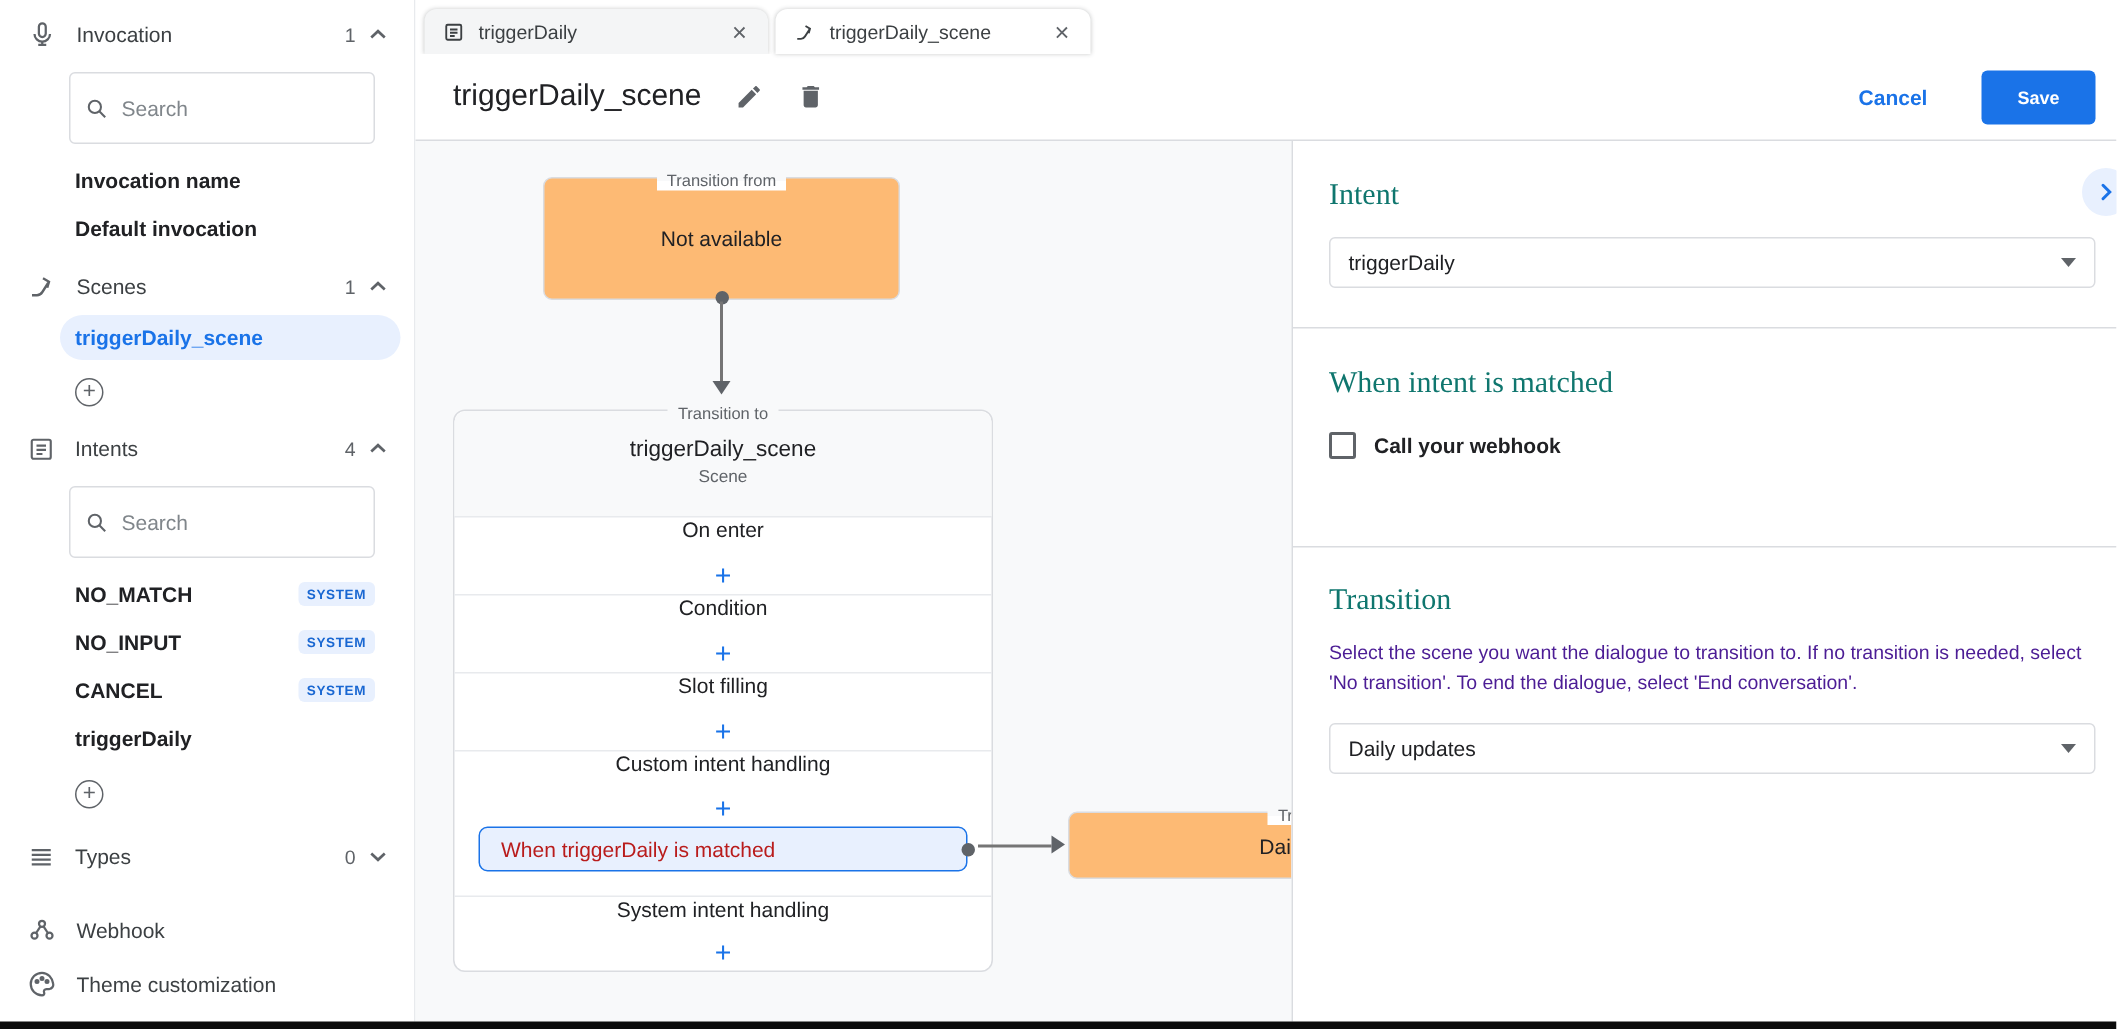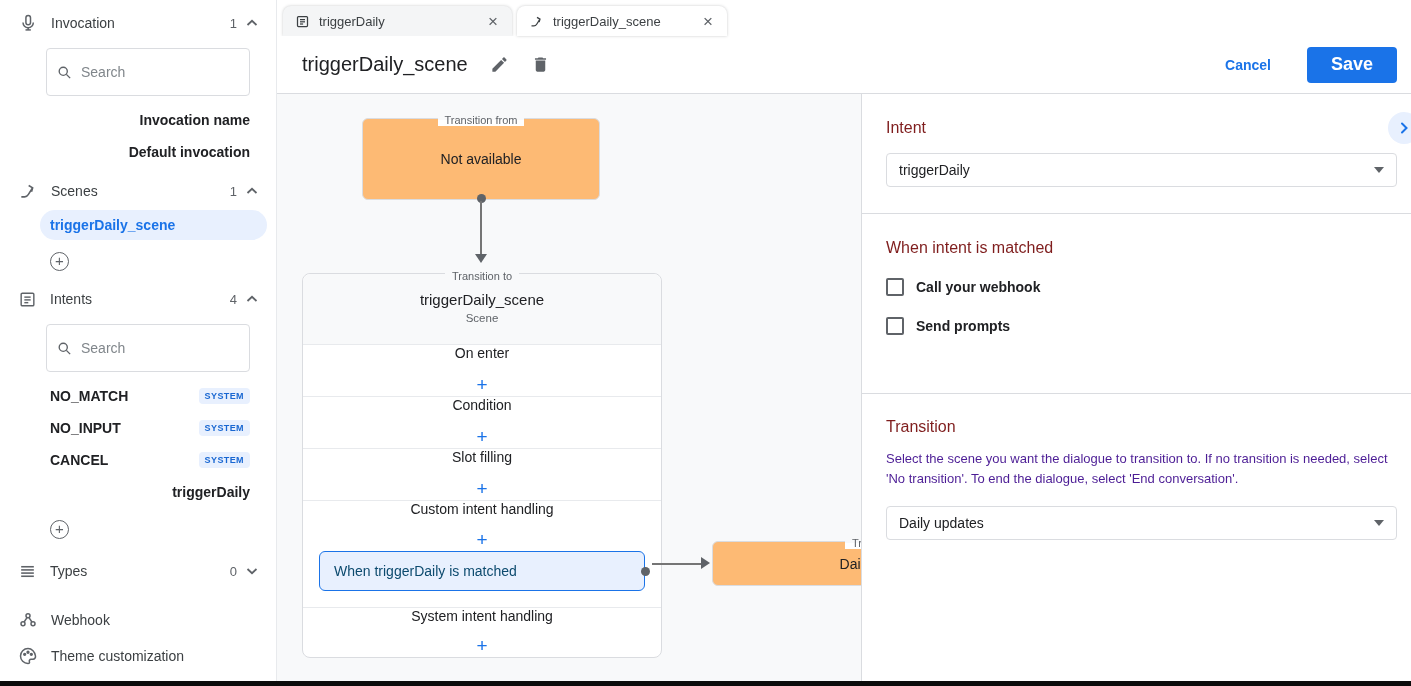--- a/index.html
+++ b/index.html
@@ -11,21 +11,21 @@
   svg { display:block; }
 
   
   .sidebar { position:absolute; left:0; top:0; bottom:5px; width:277px; background:#fff; border-right:1px solid #e8eaed; overflow:hidden; }
   .side-head { display:flex; align-items:center; height:34px; padding:0 18px; }
   .side-head .lbl { margin-left:13px; font-size:14px; color:#3c4043; flex:1; }
   .side-head .cnt { font-size:13px; color:#5f6368; margin-right:9px; }
   .searchbox { display:flex; align-items:center; height:48px; margin:8px 26px 8px 46px; border:1px solid #dadce0; border-radius:4px; padding:0 10px; background:#fff; }
   .searchbox input { border:none; outline:none; margin-left:9px; font-size:14px; color:#202124; width:130px; font-family:inherit; background:transparent; }
   .searchbox input::placeholder { color:#80868b; }
-  .side-item { display:flex; align-items:center; height:32px; padding:0 26px 0 50px; font-size:14px; font-weight:bold; color:#202124;justify-content:flex-end; }
+  .side-item { display:flex; align-items:center; height:32px; padding:0 26px 0 50px; font-size:14px; font-weight:bold; color:#202124; }
   .side-item .badge { margin-left:auto; background:#e8f0fe; color:#1967d2; font-size:9px; font-weight:bold; letter-spacing:.4px; padding:3px 6px; border-radius:4px; }
   .pill { display:flex; align-items:center; height:30px; margin:2px 9px 0 40px; padding-left:10px; background:#e8f0fe; border-radius:15px; color:#1a73e8; font-size:14px; font-weight:bold; }
   .add-row { display:flex; align-items:center; height:30px; padding-left:50px; margin:6px 0 2px; }
   .add-circle { width:19px; height:19px; border:1.5px solid #5f6368; border-radius:50%; color:#5f6368; font-size:15px; line-height:16px; text-align:center; }
   .side-link { display:flex; align-items:center; height:36px; padding:0 18px; font-size:14px; color:#3c4043; }
   .side-link .lbl { margin-left:13px; }
   .mt6 { margin-top:6px; } .mt10 { margin-top:10px; } .mt14 { margin-top:14px; }
 
   
   .tabbar { position:absolute; left:277px; top:0; right:0; height:36px; background:#fff; display:flex; align-items:flex-end; padding-left:6px; }
@@ -34,52 +34,52 @@
   .tab.active { background:#fff; width:210px; position:relative; z-index:2; }
   .tab .t-lbl { margin-left:9px; font-size:13px; color:#3c4043; flex:1; white-space:nowrap; overflow:hidden; }
   .tab .t-close { color:#5f6368; font-size:17px; line-height:1; padding:0 2px; cursor:default; }
 
   
   .pagehead { position:absolute; left:277px; top:36px; right:0; height:58px; background:#fff; border-bottom:1px solid #dadce0; display:flex; align-items:center; padding:0 14px 0 25px; }
   .pagehead .title { font-size:20px; color:#202124; }
   .pagehead .h-icon { margin-left:22px; }
   .pagehead .spacer { flex:1; }
   .btn-cancel { color:#1a73e8; font-size:14px; font-weight:bold; margin-right:36px; background:none; border:none; font-family:inherit; }
-  .btn-save { background:#1a73e8; color:#fff; font-size:18px; font-weight:bold; border:none; border-radius:4px; height:36px; padding:0 24px; font-family:inherit; }
+  .btn-save { background:#1a73e8; color:#fff; font-size:12px; font-weight:bold; border:none; border-radius:4px; height:36px; padding:0 24px; font-family:inherit; }
 
   
   .canvas { position:absolute; left:277px; top:94px; width:584px; bottom:5px; background:#f8f9fa; overflow:hidden; }
   .legendbox { position:absolute; background:#fdba74; border:1px solid #dadce0; border-radius:6px; }
   .legend { position:absolute; top:-8px; left:0; right:0; text-align:center; pointer-events:none; }
   .legend span { font-size:11px; color:#5f6368; padding:0 7px; background:linear-gradient(180deg,#f8f9fa 50%,#ffffff 50%); }
   .legend.graybg span { background:#f8f9fa; }
   .from-box { left:85px; top:24px; width:238px; height:82px; display:flex; align-items:center; justify-content:center; font-size:14px; color:#202124; }
   .target-box { left:435px; top:447px; width:340px; height:45px; display:flex; align-items:center; justify-content:center; font-size:14px; color:#202124; }
 
   .scene-card { position:absolute; left:25px; top:179px; width:360px; background:#fff; border:1px solid #dadce0; border-radius:8px; }
   .sc-header { background:#f8f9fa; border-radius:8px 8px 0 0; height:70px; text-align:center; padding-top:17px; }
   .sc-title { font-size:15px; color:#202124; }
   .sc-sub { font-size:11.5px; color:#5f6368; margin-top:4px; }
   .sc-row { display:flex; align-items:center; justify-content:space-between; height:52px; padding:0 16px; font-size:14px; color:#202124; border-top:1px solid #e8eaed;flex-direction:column; }
   .sc-plus { color:#1a73e8; font-size:19px; font-weight:normal; }
   .sc-custom { border-top:1px solid #e8eaed; padding-bottom:16px; }
   .sc-custom .sc-row { border-top:none; height:50px;justify-content:space-between; }
-  .handler { position:relative; margin:0 16px; height:40px; display:flex; align-items:center; padding:0 14px; background:#e8f0fe; border:1.5px solid #1a73e8; border-radius:6px; font-size:14px; color:#0c4a6e; }
+  .handler { position:relative; margin:0 16px; height:30px; display:flex; align-items:center; padding:0 14px; background:#e8f0fe; border:1.5px solid #1a73e8; border-radius:6px; font-size:14px; color:#b91c1c; }
   .handler .conn-dot { position:absolute; right:-6px; top:50%; margin-top:-4.5px; width:9px; height:9px; border-radius:50%; background:#5f6368; }
 
   .arrow-dot { position:absolute; width:9px; height:9px; border-radius:50%; background:#5f6368; }
   .arrow-line-v { position:absolute; width:2px; background:#757575; }
   .arrow-head-down { position:absolute; width:0; height:0; border-left:6px solid transparent; border-right:6px solid transparent; border-top:9px solid #5f6368; }
   .arrow-line-h { position:absolute; height:2px; background:#757575; }
   .arrow-head-right { position:absolute; width:0; height:0; border-top:6px solid transparent; border-bottom:6px solid transparent; border-left:9px solid #5f6368; }
 
   
   .panel { position:absolute; left:861px; top:94px; right:0; bottom:5px; background:#fff; border-left:1px solid #dadce0; }
   .p-sec { padding:0 14px 0 24px; }
-  .p-h { font-size:16px; font-weight:normal; color:#7f1d1d; }
+  .p-h { font-size:20px; font-weight:normal; color:#0f766e;font-family:Liberation Serif, serif; }
   .sec1 { padding-top:25px; } .sec1 .select { margin-top:16px; }
   .p-div { border-top:1px solid #dadce0; margin-top:26px; }
   .sec2 { padding-top:25px; }
   .cb-row { display:flex; align-items:center; margin-top:21px; }
   .cb-box { width:18px; height:18px; border:2px solid #5f6368; border-radius:2px; background:#fff; }
   .cb-lbl { margin-left:12px; font-size:14px; font-weight:bold; color:#202124; }
   .sec2 .pad-b { height:32px; }
   .sec3 { padding-top:24px; }
   .p-desc { margin-top:13px; font-size:13px; line-height:20px; color:#4c1d95; max-width:525px; }
   .sec3 .select { margin-top:17px; }
@@ -372,24 +372,20 @@
   </div>
 
   <div class="p-div"></div>
 
   <div class="p-sec sec2">
     <div class="p-h">When intent is matched</div>
     <div class="cb-row">
       <span class="cb-box"></span>
       <span class="cb-lbl">Call your webhook</span>
     </div>
-    <div class="cb-row">
-      <span class="cb-box"></span>
-      <span class="cb-lbl">Send prompts</span>
-    </div>
     <div class="pad-b"></div>
   </div>
 
   <div class="p-div"></div>
 
   <div class="p-sec sec3">
     <div class="p-h">Transition</div>
     <p class="p-desc">Select the scene you want the dialogue to transition to. If no transition is needed, select 'No transition'. To end the dialogue, select 'End conversation'.</p>
     <div class="select">
       <span>Daily updates</span>

